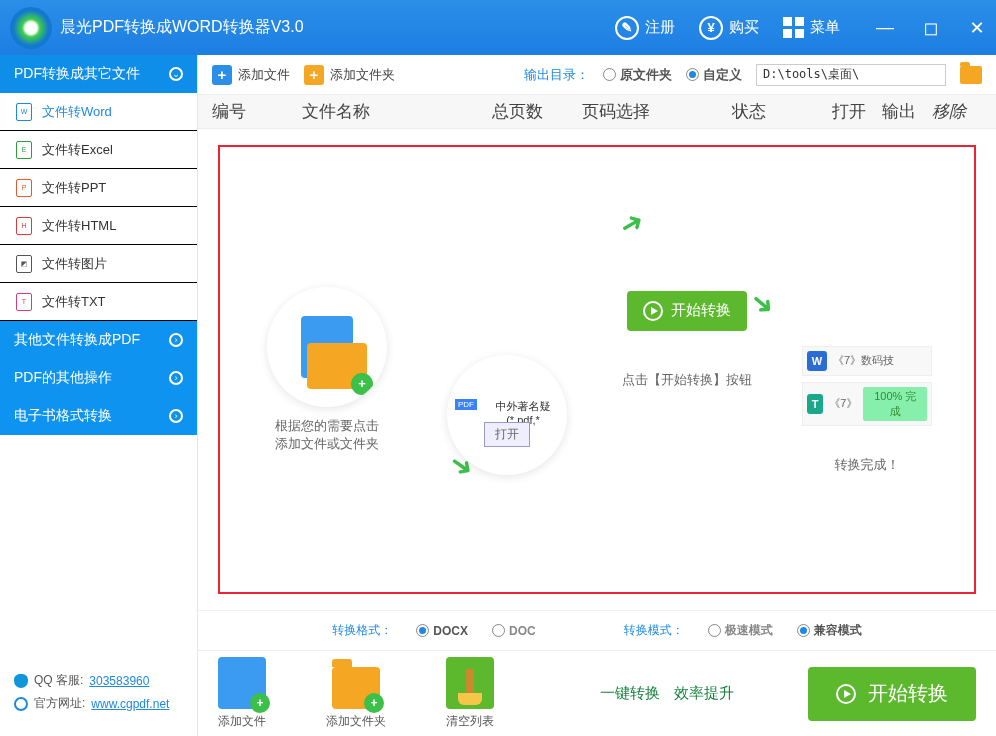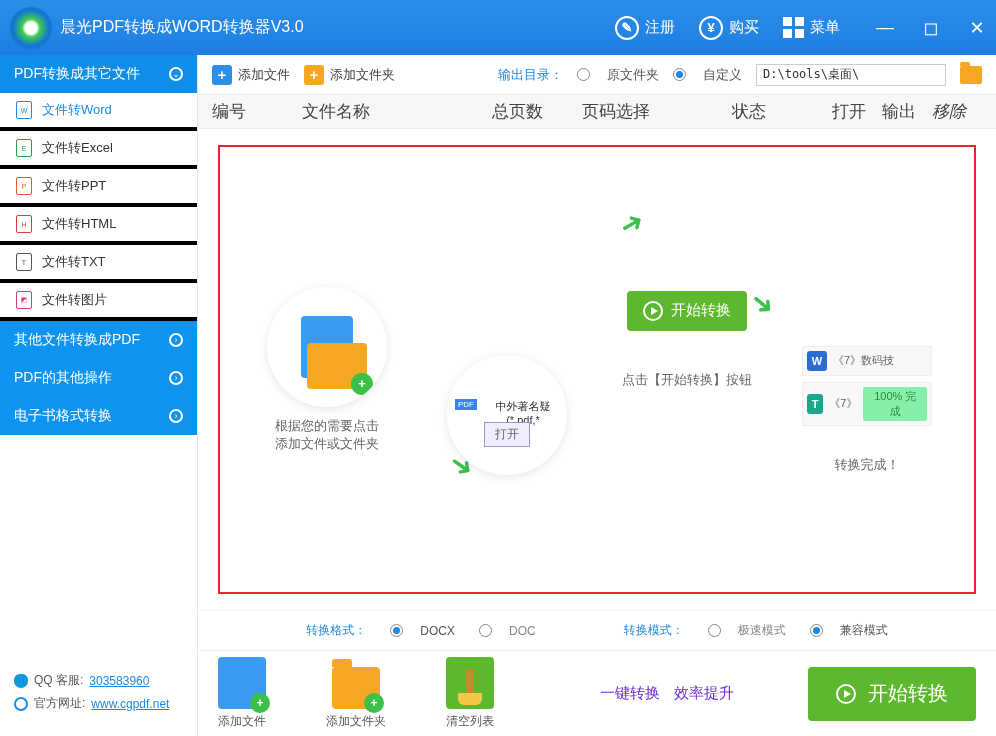--- a/index.html
+++ b/index.html
@@ -13,41 +13,41 @@
 .tb-icon { width: 24px; height: 24px; border: 2px solid #fff; border-radius: 50%; display: flex; align-items: center; justify-content: center; font-size: 13px; font-weight:bold;}
 .grid-icon { display: grid; grid-template-columns: 9px 9px; grid-template-rows: 9px 9px; gap: 3px; }
 .grid-icon span { background: #fff; }
 .winctl { display: flex; gap: 28px; margin-left: 24px; font-size: 18px; }
 .winctl span { cursor: pointer; width:18px; text-align:center;}
 .body { flex: 1; display: flex; min-height: 0; }
 .sidebar { width: 198px; background: #fff; display: flex; flex-direction: column; }
 .sb-head, .sb-section { height: 38px; background: #0e94f0; color: #fff; display: flex; align-items: center; padding: 0 14px; font-size: 14px; justify-content: space-between; cursor: pointer; }
 .sb-head { background: #0e8ee8; }
 .chev { width: 14px; height: 14px; border: 2px solid #fff; border-radius: 50%; display: flex; align-items: center; justify-content: center; font-size: 9px; }
-.sb-item { height: 38px; display: flex; align-items: center; padding: 0 16px; gap: 10px; cursor: pointer; color: #333; border-bottom:4px solid #000000;}
+.sb-item { height: 38px; display: flex; align-items: center; padding: 0 16px; gap: 10px; cursor: pointer; color: #333; border-bottom:1px solid #000000;}
 .sb-item.active { color: #1d89e4; }
 .sb-item .ficon { width: 16px; height: 18px; border: 1.5px solid currentColor; border-radius: 2px; position: relative; font-size:7px; display:flex; align-items:center; justify-content:center;}
 .sb-item:nth-child(2) .ficon{color:#1d89e4;}
 .sb-item:nth-child(3) .ficon{color:#2e9c3f;}
 .sb-item:nth-child(4) .ficon{color:#e15b2f;}
 .sb-item:nth-child(5) .ficon{color:#d63c3c;}
 .sb-item:nth-child(6) .ficon{color:#555;}
 .sb-item:nth-child(7) .ficon{color:#d63c7e;}
 .sb-foot { margin-top: auto; padding: 10px 14px 18px; font-size: 12px; color: #555; }
 .sb-foot .row { display: flex; align-items: center; gap: 6px; margin: 6px 0; }
 .sb-foot a { color: #1d89e4; text-decoration: underline; }
 .qqicon{width:14px;height:14px;background:#1296db;border-radius:40% 40% 50% 50%;}
 .ieicon{width:14px;height:14px;border:2px solid #1d89e4;border-radius:50%;position:relative;}
 .main { flex: 1; display: flex; flex-direction: column; border-left: 1px solid #e5e5e5; }
 .toolbar { height: 40px; display: flex; align-items: center; padding: 0 14px; gap: 14px; border-bottom: 1px solid #eee; }
 .tbtn { display: flex; align-items: center; gap: 6px; cursor: pointer; color: #444; }
 .tbtn .sq { width: 20px; height: 20px; border-radius: 3px; display: flex; align-items: center; justify-content: center; color: #fff; font-weight: bold; font-size:15px;}
 .sq.blue { background: #2b8fe8; } .sq.orange { background: #f5a623; }
 .outlabel { margin-left: auto; color: #1d89e4; }
-.radio { display: inline-flex; align-items: center; gap: 17px; cursor: pointer; color:#555;}
+.radio { display: inline-flex; align-items: center; gap: 4px; cursor: pointer; color:#555;font-weight:bold;}
 .radio .dot { width: 13px; height: 13px; border: 1px solid #888; border-radius: 50%; display:flex; align-items:center; justify-content:center;}
 .radio.checked .dot::after { content:""; width:7px; height:7px; background:#1d89e4; border-radius:50%; }
 .pathbox { width: 190px; height: 22px; border: 1px solid #ccc; padding: 2px 6px; font-family: monospace; font-size: 12px; color:#333;}
 .foldericon { width: 22px; height: 18px; background: #f5a623; border-radius: 2px; cursor: pointer; position:relative;}
 .foldericon::before{content:"";position:absolute;top:-4px;left:0;width:10px;height:4px;background:#f5a623;border-radius:2px 2px 0 0;}
 .tablehead { height: 34px; background: #f7f7f7; display: flex; align-items: center; padding: 0 14px; color: #444; font-size: 17px; border-bottom:1px solid #eee;}
 .tablehead span { flex: 0 0 auto; }
 .th-no{width:90px;} .th-name{width:190px;} .th-pages{width:90px;} .th-range{width:150px;} .th-status{width:100px;} .th-open{width:50px;} .th-out{width:50px;} .th-del{width:50px;font-style:italic;}
 .canvas { flex: 1; padding: 16px 20px; }
 .dashed { width: 100%; height: 100%; border: 2px solid #e23; position: relative; display:flex; align-items:center; justify-content:center; gap:10px; padding:20px;}
@@ -75,21 +75,21 @@
 .fbtn { display: flex; flex-direction: column; align-items: center; gap: 4px; cursor: pointer; color: #555; font-size:12px;}
 .fbtn .big { width: 48px; height: 52px; border-radius: 4px; position: relative; }
 .big.bfile{background:#3a9bf0;}
 .big.bfile::after{content:"+";position:absolute;bottom:-4px;right:-4px;width:20px;height:20px;background:#3cc04a;color:#fff;border-radius:50%;display:flex;align-items:center;justify-content:center;font-weight:bold;}
 .big.bfolder{background:#f5a623;height:42px;margin-top:10px;}
 .big.bfolder::before{content:"";position:absolute;top:-8px;left:0;width:20px;height:8px;background:#f5a623;border-radius:3px 3px 0 0;}
 .big.bfolder::after{content:"+";position:absolute;bottom:-4px;right:-4px;width:20px;height:20px;background:#3cc04a;color:#fff;border-radius:50%;display:flex;align-items:center;justify-content:center;font-weight:bold;}
 .big.bclean{background:#5cb82c;display:flex;align-items:center;justify-content:center;}
 .broom{width:8px;height:28px;background:#c98a2e;position:relative;}
 .broom::after{content:"";position:absolute;bottom:-8px;left:-8px;width:24px;height:12px;background:#f5c648;border-radius:0 0 6px 6px;}
-.tagline { margin-left: auto; color: #6d28d9; font-size: 15px; display:flex; gap:14px;}
+.tagline { margin-left: auto; color: #15803d; font-size: 15px; display:flex; gap:14px;}
 .startbtn { background: #5cb82c; color: #fff; height: 54px; padding: 0 28px; border-radius: 4px; display: flex; align-items: center; gap: 12px; font-size: 20px; cursor: pointer; margin-left:14px;}
 </style>
 </head>
 <body>
 
 <div class="window">
   <div class="titlebar">
     <div class="logo"></div>
     <div class="title">晨光PDF转换成WORD转换器V3.0</div>
 
@@ -134,26 +134,26 @@
         </div>
       <div class="sb-item">
           <span class="ficon">P</span>
           <span>文件转PPT</span>
         </div>
       <div class="sb-item">
           <span class="ficon">H</span>
           <span>文件转HTML</span>
         </div>
       <div class="sb-item">
+          <span class="ficon">◩</span>
+          <span>文件转图片</span>
+        </div>
+      <div class="sb-item">
           <span class="ficon">T</span>
           <span>文件转TXT</span>
-        </div>
-      <div class="sb-item">
-          <span class="ficon">◩</span>
-          <span>文件转图片</span>
         </div>
       <div class="sb-section">
           <span>其他文件转换成PDF</span>
           <span class="chev">›</span>
         </div>
       <div class="sb-section">
           <span>PDF的其他操作</span>
           <span class="chev">›</span>
         </div>
       <div class="sb-section">

